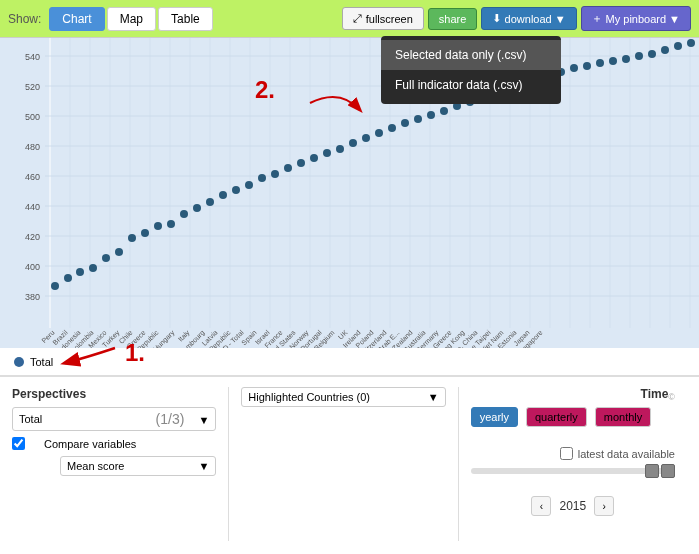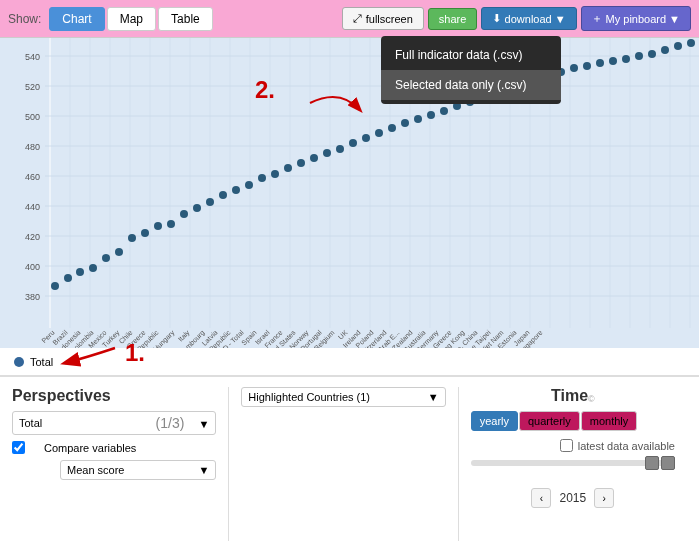--- a/index.html
+++ b/index.html
@@ -1,20 +1,20 @@
 <!DOCTYPE html>
 <html><head>
   <meta charset="utf-8">
   <style>
     * { box-sizing: border-box; margin: 0; padding: 0; }
     body { font-family: Arial, sans-serif; font-size: 12px; background: #fff; width: 699px; height: 554px; overflow: hidden; }
 
     
     .header-bar {
-      display: flex; align-items: center; background: #f9a8d4; border-bottom: 1px solid #ccc;
+      display: flex; align-items: center; background: #bef264; border-bottom: 1px solid #ccc;
       padding: 4px 8px; height: 38px;
     }
     .show-label { color: #555; margin-right: 8px; font-size: 12px; }
     .tab-btn {
       padding: 4px 12px; border: 1px solid #ccc; background: #fff; cursor: pointer;
       font-size: 12px; margin-right: 2px; border-radius: 3px;
     }
     .tab-btn.active { background: #4a90d9; color: #fff; border-color: #4a90d9; }
     .header-right { margin-left: auto; display: flex; gap: 4px; align-items: center; position: relative; }
     .btn-fullscreen {
@@ -51,35 +51,35 @@
     .chart-svg { width: 100%; height: 100%; }
 
     
     .bottom-panel {
       display: flex; border-top: 1px solid #ddd; background: #fff; padding: 10px 12px;
       height: 175px; gap: 0;
     }
     .panel-section { flex: 1; border-right: 1px solid #ddd; padding: 0 12px; }
     .panel-section:first-child { padding-left: 0; }
     .panel-section:last-child { border-right: none; }
-    .panel-title { font-size: 16px; color: #333; margin-bottom: 6px; font-weight: bold; }
+    .panel-title { font-size: 12px; color: #333; margin-bottom: 6px; font-weight: bold; }
 
     .select-row { display: flex; align-items: center; margin-bottom: 6px; }
     .select-box {
       border: 1px solid #ccc; border-radius: 3px; padding: 3px 6px; font-size: 11px;
       background: #fff; cursor: pointer; display: flex; justify-content: space-between; align-items: center;
     }
     .select-box.wide { width: 100%; }
     .select-count { color: #888; font-size: 14px; margin: 0 11px; }
 
     .checkbox-row { display: flex; align-items: center; gap: 19px; margin-bottom: 6px; font-size: 11px; }
     input[type="checkbox"] { cursor: pointer; }
 
     
-    .time-buttons { display: flex; gap: 1px; margin-bottom: 8px; }
+    .time-buttons { display: flex; gap: 8px; margin-bottom: 20px; }
     .time-btn {
       padding: 3px 8px; border: 1px solid #ccc; background: #be185d; border-radius: 3px;
       cursor: pointer; font-size: 11px;
     }
     .time-btn.active { background: #337ab7; color: #fff; border-color: #337ab7; }
 
     .latest-row { display: flex; align-items: center; gap: 5px; margin-bottom: 8px; font-size: 11px; color: #555; justify-content: flex-end; }
 
     .slider-container { position: relative; height: 20px; margin-bottom: 8px; }
     .slider-track { background: #ddd; height: 6px; border-radius: 3px; margin-top: 7px; position: relative; }
@@ -116,22 +116,22 @@
       <span>download</span>
       <span>▼</span>
     </button>
     <button class="btn-pinboard">
       <span>＋</span>
       <span>My pinboard</span>
       <span>▼</span>
     </button>
 
     <div class="dropdown-menu">
+      <div class="dropdown-item highlighted">Selected data only (.csv)</div>
       <div class="dropdown-item">Full indicator data (.csv)</div>
-      <div class="dropdown-item highlighted">Selected data only (.csv)</div>
     </div>
   </div>
 </div>
 
 <div class="chart-area" style="position:relative;">
   <svg class="chart-svg" viewBox="0 0 699 310" preserveAspectRatio="none">
 
     <rect width="699" height="310" fill="#dce8f5"></rect>
 
     <line x1="50" y1="0" x2="50" y2="290" stroke="#fff" stroke-width="1"></line>
@@ -333,28 +333,28 @@
       <div class="select-box wide" style="width:100%;margin-left:48px;">
         <span>Mean score</span>
         <span>▼</span>
       </div>
     </div>
   </div>
 
   <div class="panel-section">
     <div class="select-row">
       <div class="select-box wide" style="width:100%;">
-        <span>Highlighted Countries (1)</span>
+        <span>Highlighted Countries (0)</span>
         <span>▼</span>
       </div>
     </div>
   </div>
 
   <div class="panel-section">
-    <div style="display:flex; justify-content:center; align-items:center;">
+    <div style="display:flex; justify-content:flex-end; align-items:center;">
       <div class="panel-title">Time</div>
       <span class="copyright">©</span>
     </div>
     <div class="time-buttons">
       <button class="time-btn active">yearly</button>
       <button class="time-btn">quarterly</button>
       <button class="time-btn">monthly</button>
     </div>
     <div class="latest-row">
       <input type="checkbox" style="">

